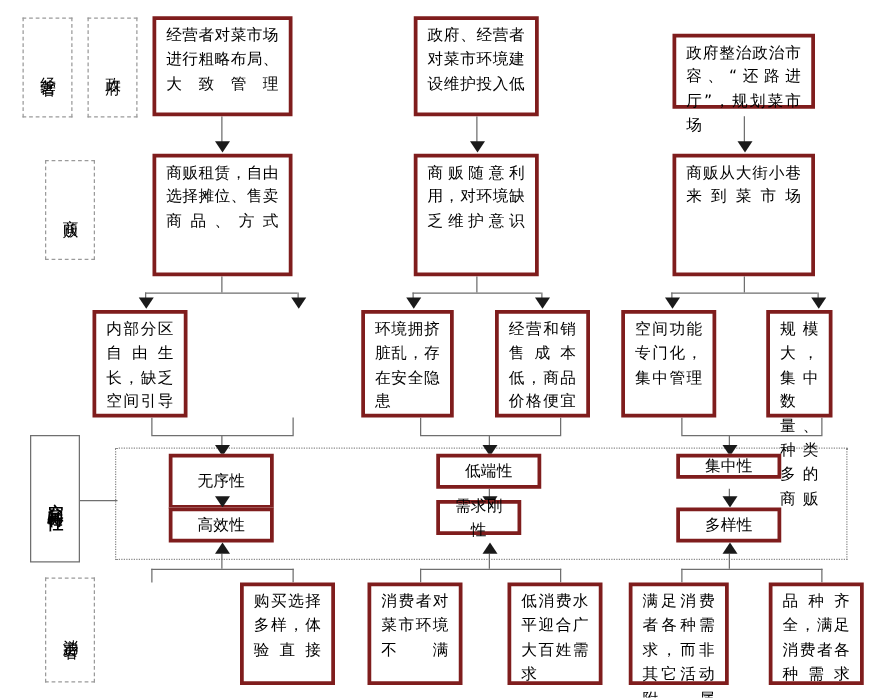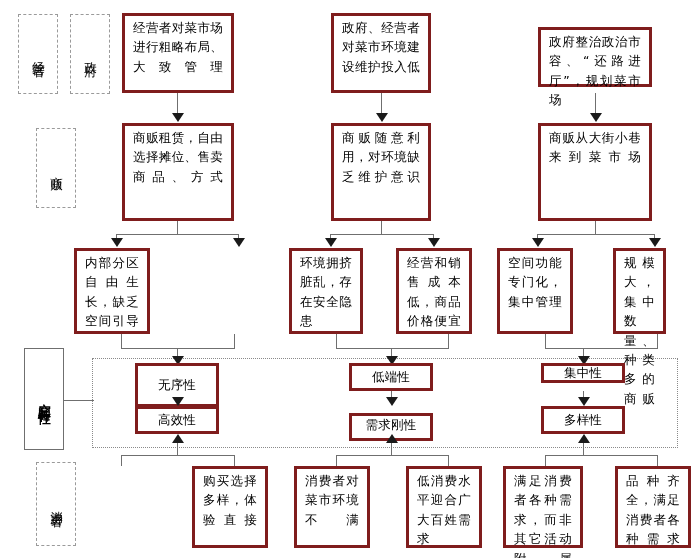--- a/index.html
+++ b/index.html
@@ -207,21 +207,21 @@
   <div class="vline" style="left:177px;top:391px;height:10px;"></div>
   <div class="arrow-down" style="left:172px;top:397px;"></div>
   <div class="vline" style="left:391px;top:391px;height:10px;"></div>
   <div class="arrow-down" style="left:386px;top:397px;"></div>
   <div class="vline" style="left:583px;top:391px;height:10px;"></div>
   <div class="arrow-down" style="left:578px;top:397px;"></div>
 
   <div class="box" style="left:135px;top:406px;width:84px;height:28px;">
     <span>高效性</span>
   </div>
-  <div class="box" style="left:349px;top:413px;width:84px;height:28px;font-family:Liberation Mono, monospace;">
+  <div class="box" style="left:349px;top:400px;width:68px;height:28px;">
     <span>需求刚性</span>
   </div>
   <div class="box" style="left:541px;top:406px;width:84px;height:28px;">
     <span>多样性</span>
   </div>
 
   <div class="arrow-up" style="left:172px;top:434px;"></div>
   <div class="arrow-up" style="left:386px;top:434px;"></div>
   <div class="arrow-up" style="left:578px;top:434px;"></div>
 

